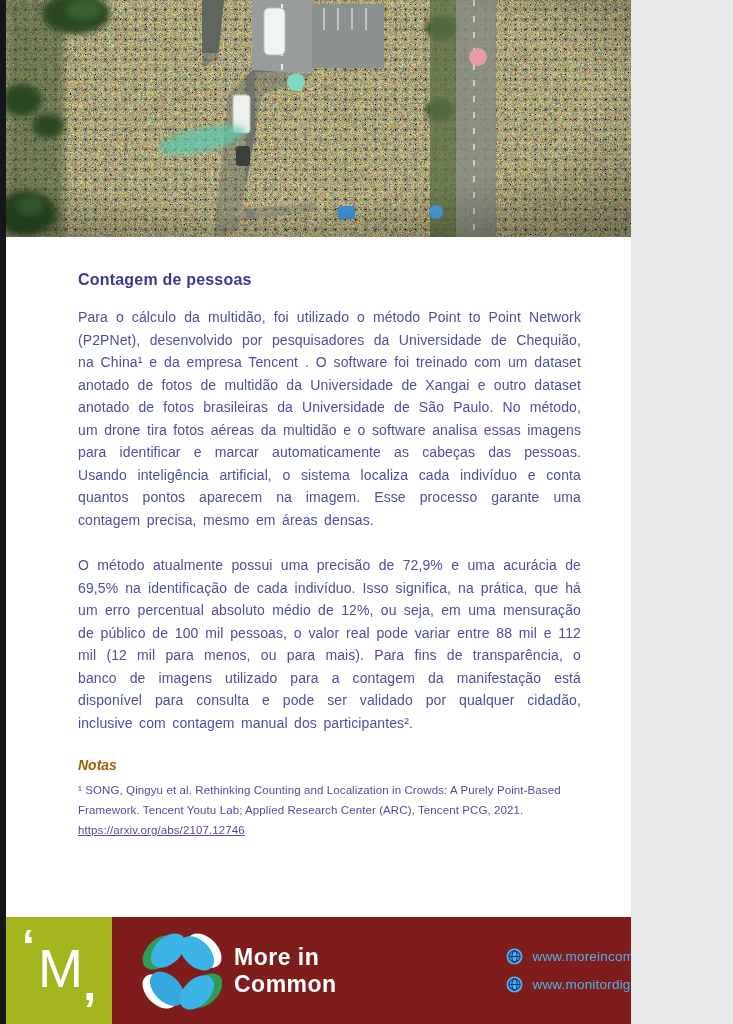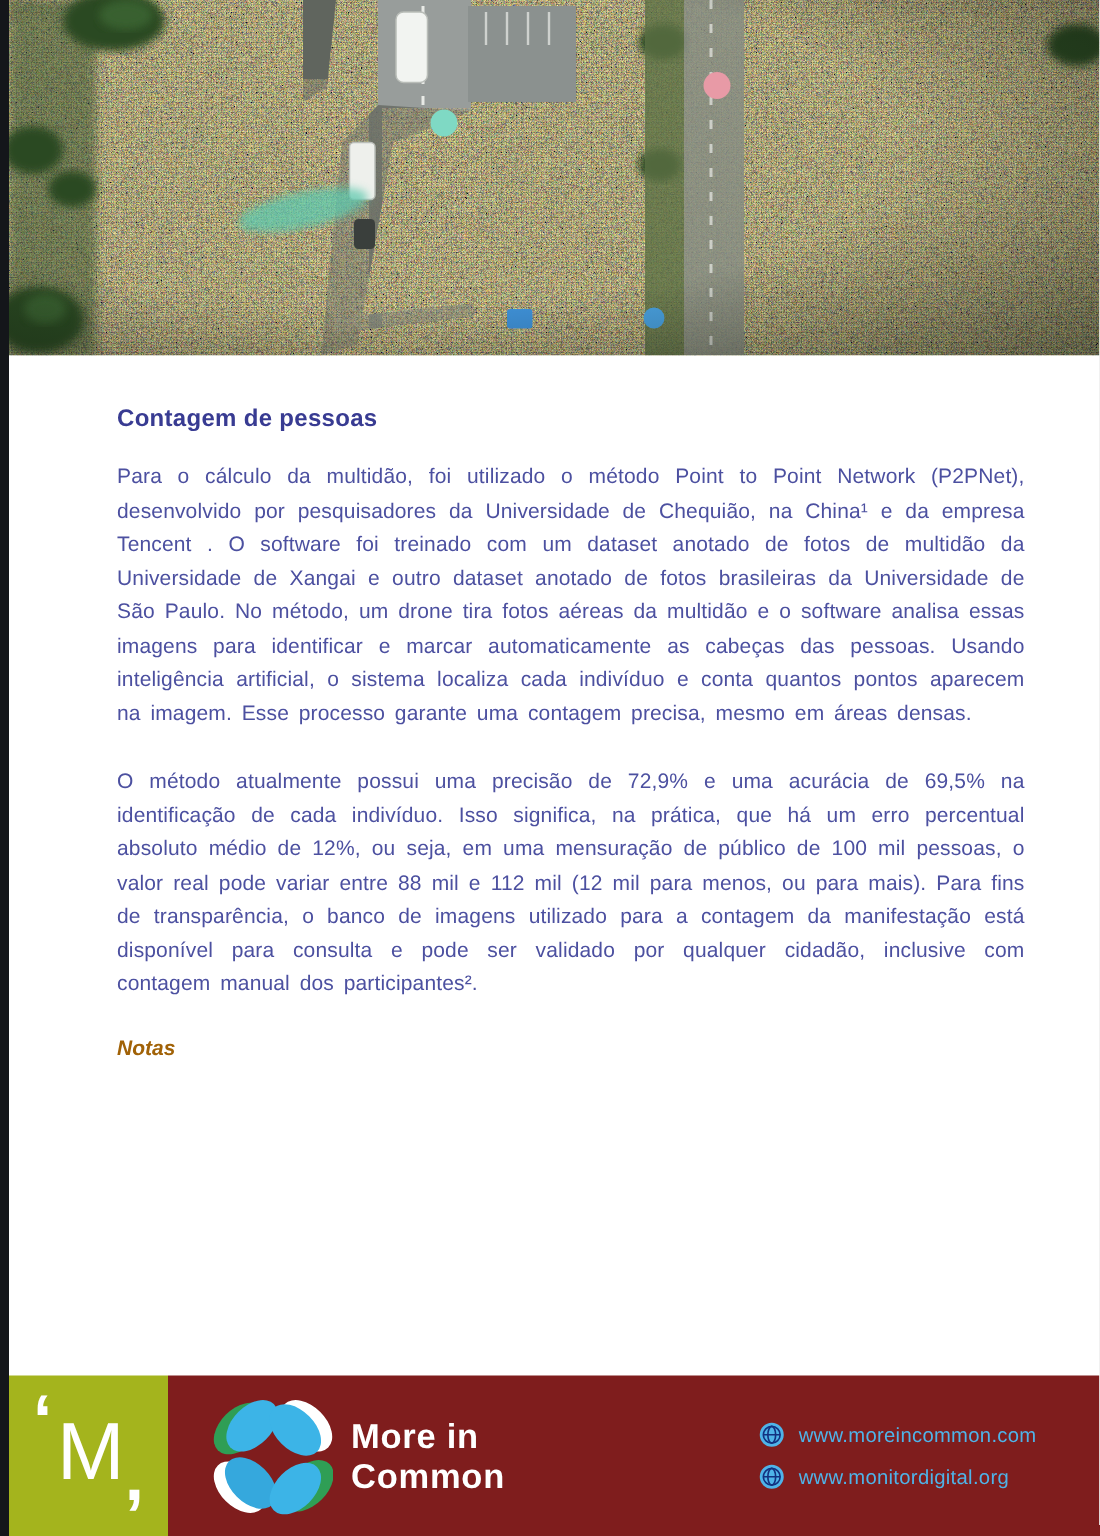--- a/index.html
+++ b/index.html
@@ -1,17 +1,17 @@
 <!DOCTYPE html>
 <html><head>
 <meta charset="utf-8">
 <style>
   html,body{margin:0;padding:0;background:#e8e8e8;}
   .page{
-    position:relative;width:733px;height:1024px;background:#ffffff;
+    position:relative;width:631px;height:1024px;background:#ffffff;
     font-family:"Liberation Sans", sans-serif;overflow:hidden;
     box-sizing:border-box;border-left:6px solid #14161a;
   }
   
   .hero{width:727px;height:237px;overflow:hidden;line-height:0;}
   
   .content{padding:34px 50px 0 72px;}
   .content h1{
     margin:0 0 17px 0;font-size:16px;font-weight:bold;color:#383b92;letter-spacing:.2px;
   }
@@ -127,20 +127,23 @@
   </div>
 
   <main class="content">
     <h1>Contagem de pessoas</h1>
 
     <p class="body">Para o cálculo da multidão, foi utilizado o método Point to Point Network (P2PNet), desenvolvido por pesquisadores da Universidade de Chequião, na China¹ e da empresa Tencent . O software foi treinado com um dataset anotado de fotos de multidão da Universidade de Xangai e outro dataset anotado de fotos brasileiras da Universidade de São Paulo. No método, um drone tira fotos aéreas da multidão e o software analisa essas imagens para identificar e marcar automaticamente as cabeças das pessoas. Usando inteligência artificial, o sistema localiza cada indivíduo e conta quantos pontos aparecem na imagem. Esse processo garante uma contagem precisa, mesmo em áreas densas.</p>
     <p class="body">O método atualmente possui uma precisão de 72,9% e uma acurácia de 69,5% na identificação de cada indivíduo. Isso significa, na prática, que há um erro percentual absoluto médio de 12%, ou seja, em uma mensuração de público de 100 mil pessoas, o valor real pode variar entre 88 mil e 112 mil (12 mil para menos, ou para mais). Para fins de transparência, o banco de imagens utilizado para a contagem da manifestação está disponível para consulta e pode ser validado por qualquer cidadão, inclusive com contagem manual dos participantes².</p>
 
     <h2>Notas</h2>
 
+    <p class="note">
+      <span>¹ SONG, Qingyu et al. Rethinking Counting and Localization in Crowds: A Purely Point-Based Framework. Tencent Youtu Lab; Applied Research Center (ARC), Tencent PCG, 2021.  </span><span class="lnk underlined">https://arxiv.org/abs/2107.12746</span>
+    </p>
   </main>
 
   <footer class="footer">
 
     <div class="monogram">
       <span class="q1">‘</span>
       <span class="m">M</span>
       <span class="q2">,</span>
     </div>
 

